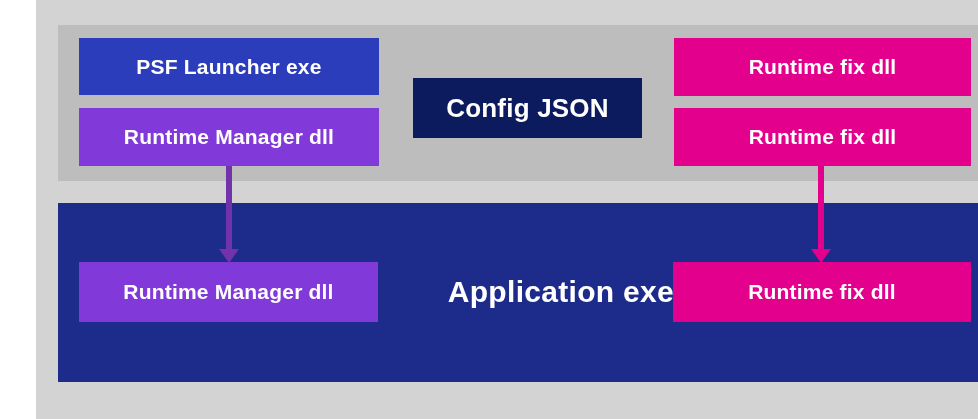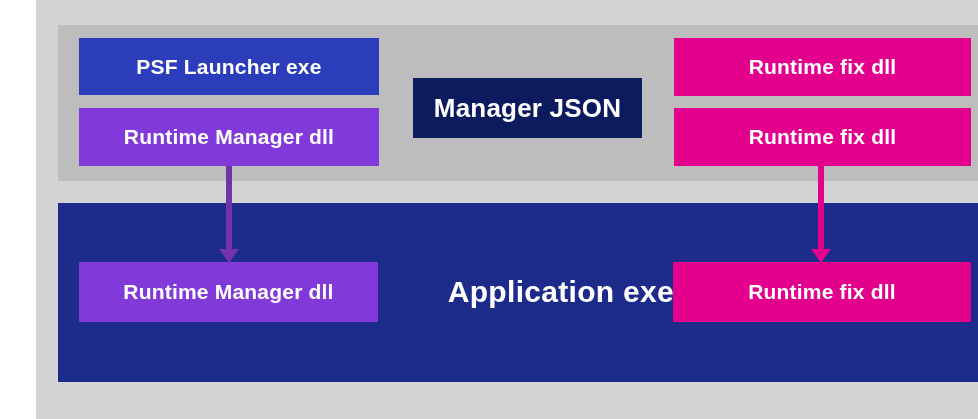--- a/index.html
+++ b/index.html
@@ -73,21 +73,21 @@
 
   <div id="psf-launcher" class="box" style="background-color: rgb(43, 61, 187);">
     <span>PSF Launcher exe</span>
   </div>
 
   <div id="runtime-mgr-pkg" class="box" style="background-color: rgb(129, 57, 217);">
     <span>Runtime Manager dll</span>
   </div>
 
   <div id="config-json" class="box config" style="background-color: rgb(12, 27, 94);">
-    <span>Manager JSON</span>
+    <span>Config JSON</span>
   </div>
 
   <div id="runtime-fix-1" class="box" style="background-color: rgb(227, 0, 140);">
     <span>Runtime fix dll</span>
   </div>
 
   <div id="runtime-fix-2" class="box" style="background-color: rgb(227, 0, 140);">
     <span>Runtime fix dll</span>
   </div>
 

